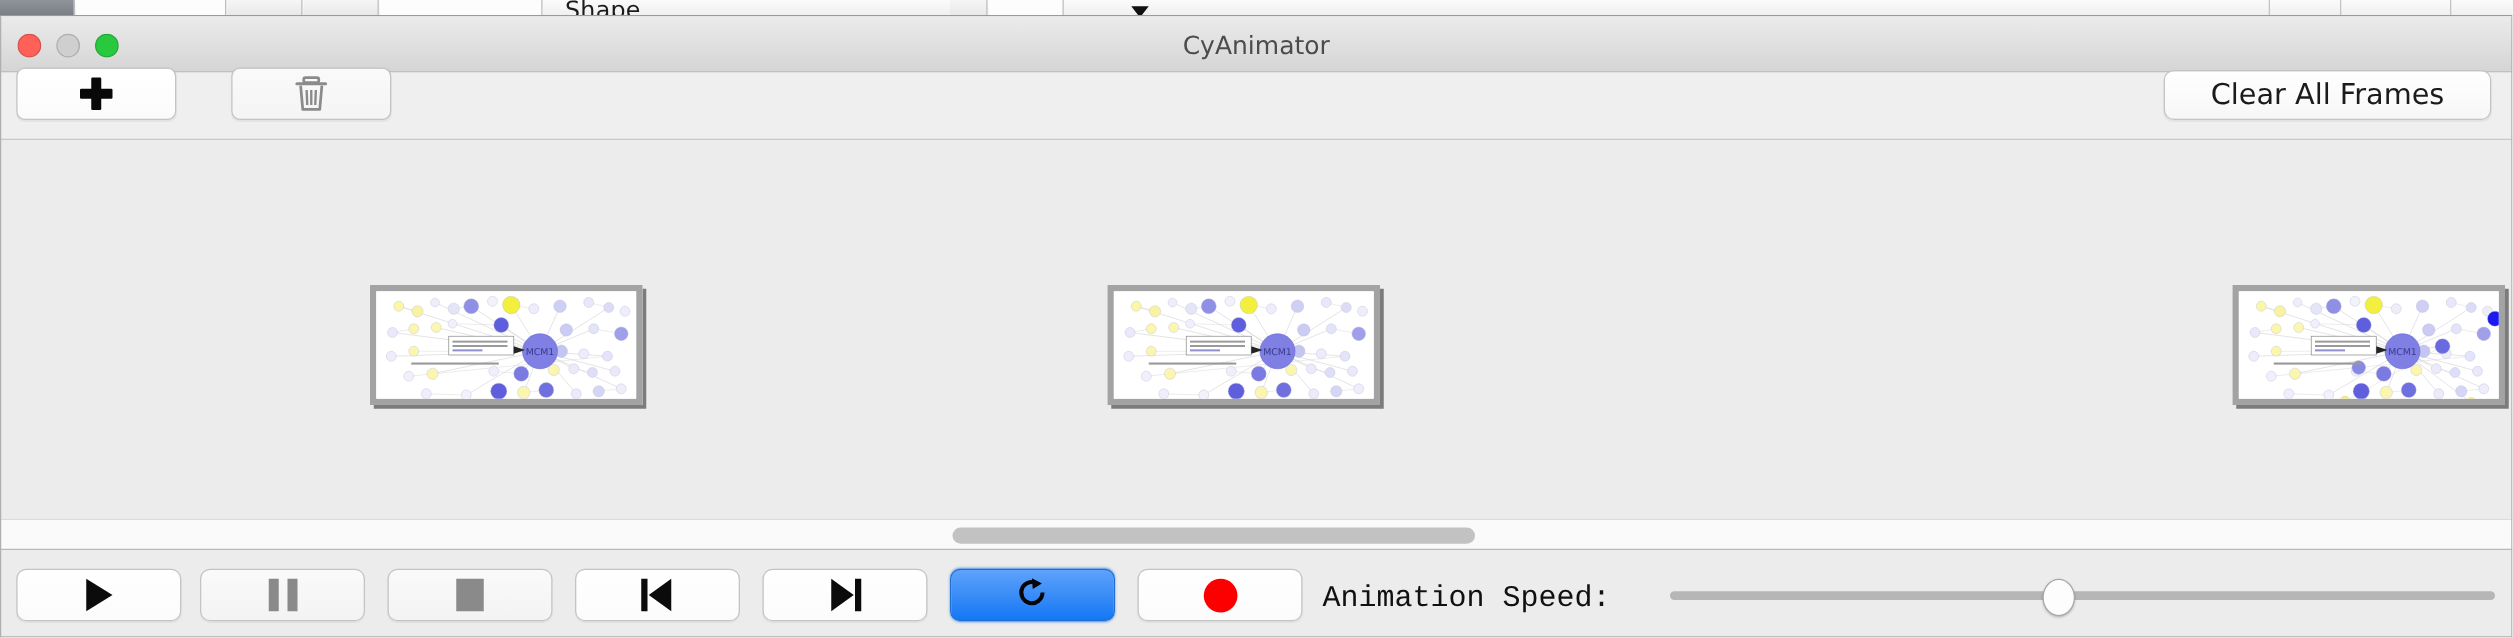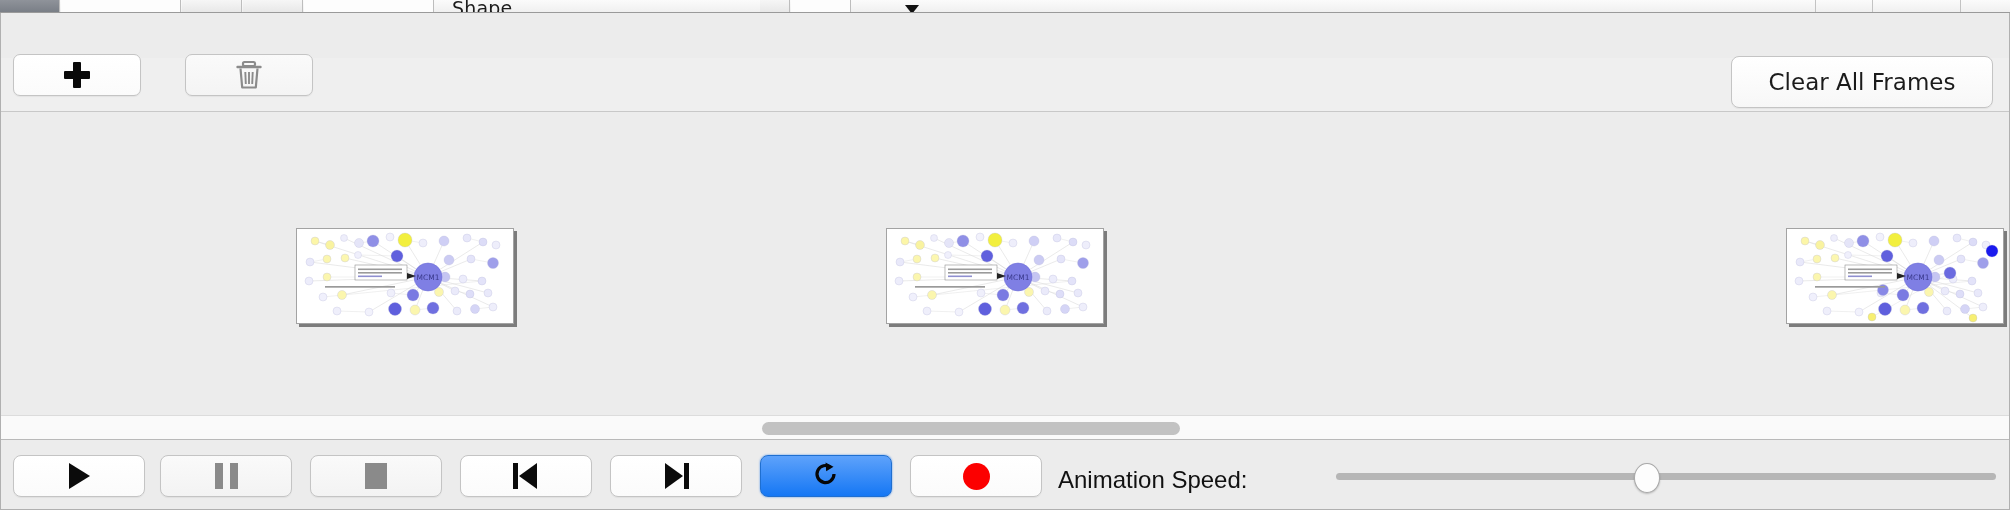--- a/index.html
+++ b/index.html
@@ -71,21 +71,21 @@
     border: 1px solid #c4c4c4; border-radius: 7px;
     background: linear-gradient(#ffffff, #fbfbfb);
     display: flex; align-items: center; justify-content: center;
     box-shadow: 0 1px 1px rgba(0,0,0,.05);
     cursor: pointer;
   }
   .btn.disabled { background: linear-gradient(#fafafa, #f4f4f4); }
   .btn-add   { left: 13px;  top: 54px;  width: 128px; height: 42px; }
   .btn-trash { left: 185px; top: 54px;  width: 128px; height: 42px; }
   .btn-clear {
-    left: 1731px; top: 56px; width: 262px; height: 52px;
+    left: 1731px; top: 56px; width: 262px; height: 40px;
     border-radius: 8px; background: linear-gradient(#ffffff, #f7f7f7);
     font-size: 23px; color: #1b1b1b;
   }
   .glyph-plus {
     position: relative; width: 26px; height: 26px;
   }
   .glyph-plus::before, .glyph-plus::after {
     content: ""; position: absolute; background: #090909; border-radius: 1px;
   }
   .glyph-plus::before { left: 0; top: 9px; width: 26px; height: 8px; }
@@ -94,21 +94,21 @@
   
   .timeline {
     position: absolute; left: 0; top: 112px; width: 2010px; height: 303px;
     background: #ececec; overflow: hidden;
   }
   .frame {
     position: absolute; top: 212px;
     width: 218px; height: 96px;
     transform: translateY(-96px);
     background: #ffffff;
-    border: 1px solid #a3a3a3;
+    border: 5px solid #a3a3a3;
     box-shadow: 3px 3px 0 rgba(105,105,105,.85);
     overflow: hidden;
   }
   .thumb-canvas { position: absolute; inset: 0; background: #ffffff; }
 
   
   .scroll-track {
     position: absolute; left: 0; top: 415px; width: 2010px; height: 25px;
     background: #fafafa; border-top: 1px solid #dcdcdc; border-bottom: 1px solid #b9b9b9;
   }
@@ -158,21 +158,21 @@
   }
   .g-next::after {
     content: ""; position: absolute; right: 6px; top: 0; width: 0; height: 0;
     border-top: 13px solid transparent; border-bottom: 13px solid transparent;
     border-left: 18px solid #0b0b0b;
   }
   .g-record { width: 27px; height: 27px; border-radius: 50%; background: #fc0000; }
   .speed-label {
     position: absolute; top: 25px; left: 1058px;
     font-size: 24px; color: #111;
-    font-family: Liberation Sans, sans-serif;
+    font-family: Liberation Mono, monospace;
     white-space: nowrap;
   }
   .slider-wrap { position: absolute; left: 1336px; top: 14px; width: 660px; height: 42px; }
   .slider-track {
     position: absolute; left: 0; top: 18px; width: 660px; height: 7px;
     background: #b6b6b6; border-radius: 4px;
   }
   .slider-thumb {
     position: absolute; left: 303px; top: 8px; width: 26px; height: 30px;
     border-radius: 50%; background: #fdfdfd; border: 1px solid #a8a8a8;
@@ -199,20 +199,28 @@
       <div class="bg-seg" style="left:760px;width:30px;"></div>
       <div class="bg-seg light" style="left:791px;width:60px;"></div>
       <div class="bg-slash" style="left:1815px;"></div>
       <div class="bg-slash" style="left:1872px;"></div>
       <div class="bg-slash" style="left:1960px;"></div>
     </div>
     <div class="bg-caret"></div>
     <div class="bg-word">Shape</div>
   </div>
 
+  <div class="titlebar">
+    <div class="traffic">
+      <div class="light-dot dot-close"></div>
+      <div class="light-dot dot-min"></div>
+      <div class="light-dot dot-zoom"></div>
+    </div>
+    <div class="win-title">CyAnimator</div>
+  </div>
 
   <div class="toolbar"></div>
 
   <div class="btn btn-add">
     <span class="glyph-plus"></span>
   </div>
 
   <div class="btn btn-trash disabled">
     <svg width="30" height="32" viewBox="0 0 30 32">
       <rect x="9" y="3" width="12" height="4" rx="1.4" fill="none" stroke="#8b8b8b" stroke-width="2.2"></rect>

